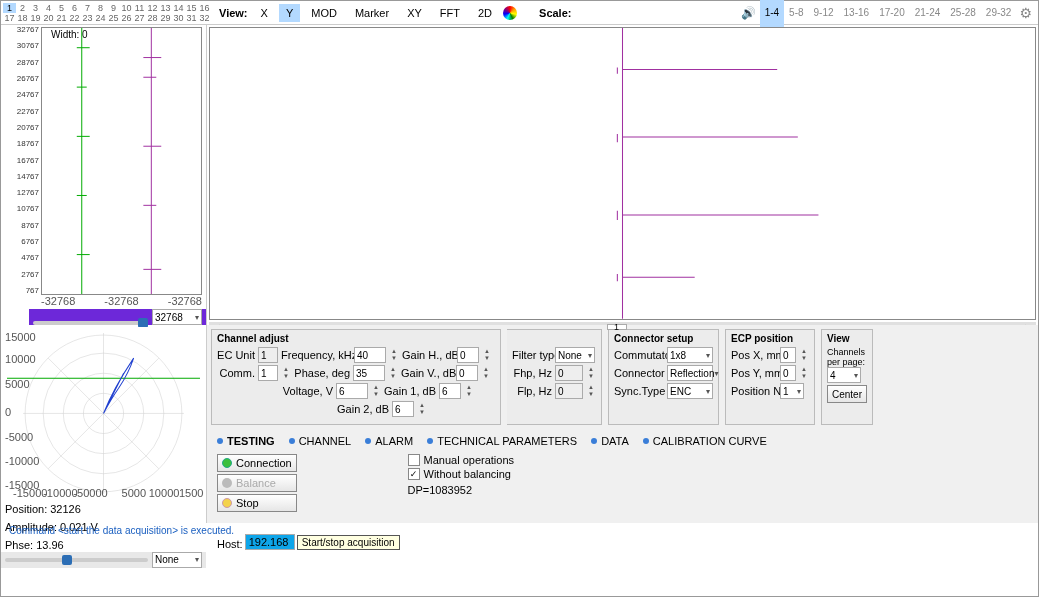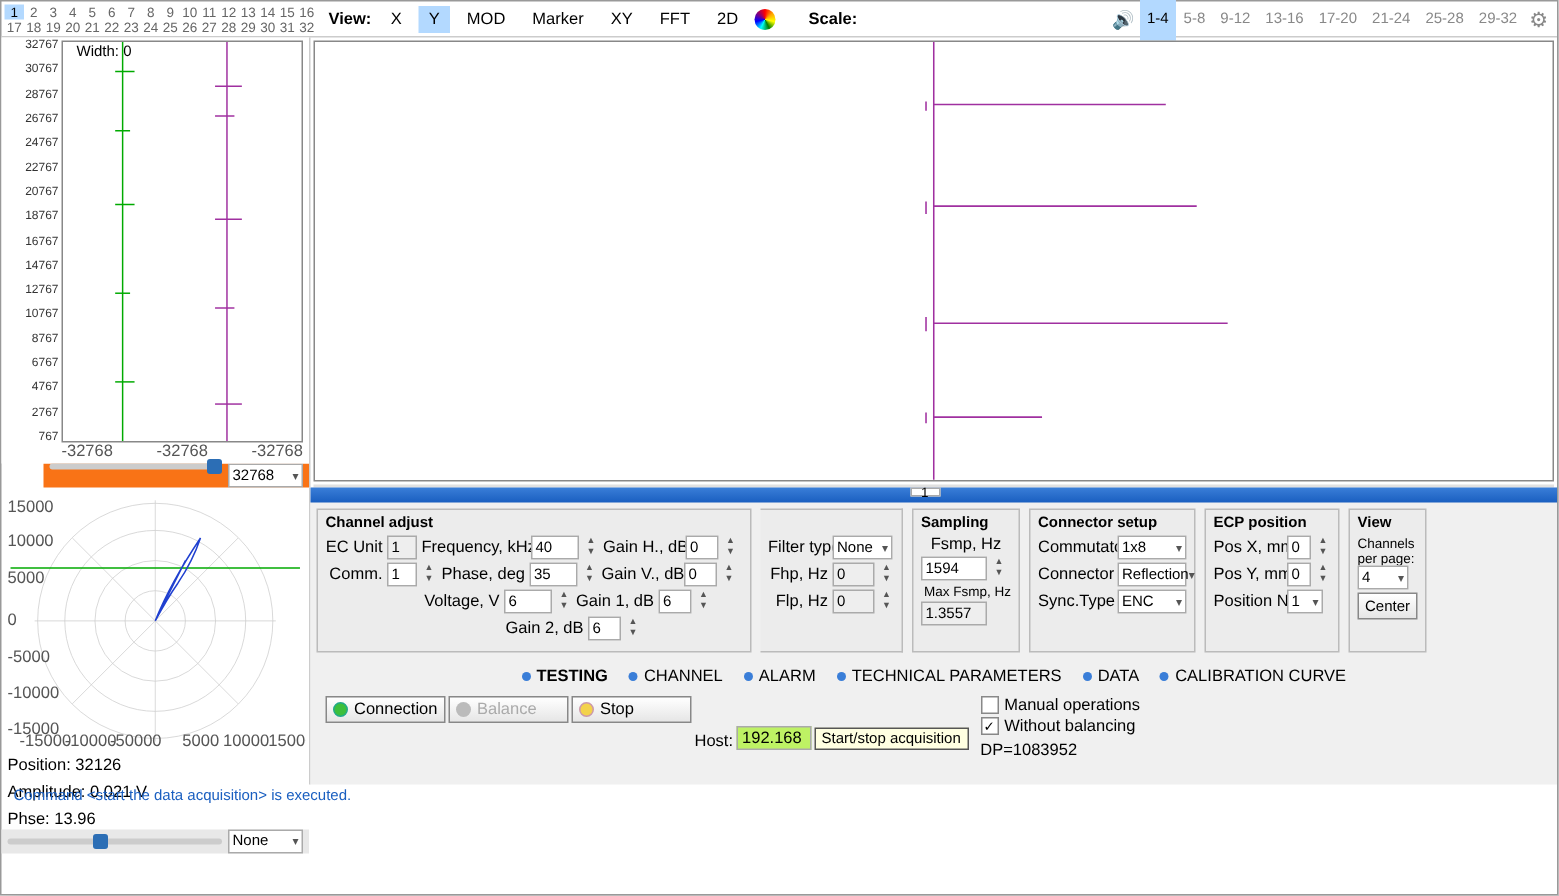--- a/index.html
+++ b/index.html
@@ -24,21 +24,21 @@
 .sound-icon { color: #2c6eb5; font-size: 12px; }
 .gear-icon { color: #888; font-size: 14px; }
 .content { display: flex; height: 300px; }
 .left-pane { width: 206px; border-right: 1px solid #ccc; display: flex; flex-direction: column; }
 .left-chart { flex: 1; position: relative; background: #fff; }
 .y-axis-l { position: absolute; left: 0; top: 0; bottom: 14px; width: 40px; display: flex; flex-direction: column; justify-content: space-between; }
 .y-axis-l span { font-size: 8px; text-align: right; padding-right: 2px; color: #333; }
 .chart-area-l { position: absolute; left: 40px; right: 4px; top: 2px; bottom: 14px; border: 1px solid #888; }
 .width-lbl { position: absolute; left: 50px; top: 4px; font-size: 10px; }
 .x-labels-l { position: absolute; left: 40px; right: 4px; bottom: 2px; display: flex; justify-content: space-between; font-size: 8px; color: #555; }
-.left-slider { height: 16px; display: flex; align-items: flex-start; padding: 0 4px; gap: 4px; background: #f97316; margin-left: 28px; }
+.left-slider { height: 16px; display: flex; align-items: flex-end; padding: 0 4px; gap: 4px; background: #6d28d9; margin-left: 28px; }
 .slider-track { flex: 1; height: 4px; background: #ccc; position: relative; border-radius: 2px; }
 .slider-thumb { position: absolute; width: 10px; height: 10px; background: #2c6eb5; border-radius: 2px; top: -3px; right: 0; }
 .num-sel { width: 50px; height: 16px; font-size: 10px; border: 1px solid #aaa; display: flex; align-items: center; padding: 0 2px; background: #fff; }
 .num-sel::after { content: "▾"; margin-left: auto; font-size: 8px; color: #555; }
 .main-pane { flex: 1; display: flex; flex-direction: column; }
 .main-chart { flex: 1; position: relative; background: #fff; border: 1px solid #888; margin: 2px; }
 .main-scroll { height: 16px; background: #e0e0e0; margin: 0 2px 2px 2px; display: flex; }
 .sb-btn { width: 16px; text-align: center; font-size: 9px; color: #666; }
 .sb-track { flex: 1; position: relative; }
 .sb-thumb { position: absolute; left: 48%; width: 20px; top: 2px; bottom: 2px; background: #fff; border: 1px solid #aaa; font-size: 9px; display: flex; align-items: center; justify-content: center; }
@@ -54,37 +54,37 @@
 .panel { border: 1px solid #bbb; background: #ececec; padding: 3px 5px 5px 5px; }
 .panel .ph { font-weight: bold; font-size: 10px; margin-bottom: 3px; display: block; }
 .frow { display: flex; align-items: center; gap: 3px; margin-bottom: 2px; font-size: 10px; }
 .flab { text-align: right; white-space: nowrap; }
 .fnum, .fsel { height: 16px; border: 1px solid #aaa; background: #fff; font-size: 10px; display: flex; align-items: center; padding: 0 2px; }
 .fnum { width: 32px; }
 .fnum.wide { width: 44px; }
 .spin { width: 10px; display: flex; flex-direction: column; font-size: 6px; text-align: center; line-height: 7px; color: #555; }
 .fsel { width: 56px; }
 .fsel::after { content: "▾"; margin-left: auto; font-size: 8px; color: #555; }
-.tabs-row { display: flex; gap: 14px; padding: 6px 10px 3px 10px; font-size: 10px; justify-content: center; }
+.tabs-row { display: flex; gap: 14px; padding: 6px 10px 3px 10px; font-size: 10px; }
 .tab { cursor: pointer; display: flex; align-items: center; gap: 4px; }
 .tab .dot { width: 6px; height: 6px; border-radius: 50%; background: #3a7ed8; }
 .tab.active { font-weight: bold; }
 .testing-body { display: flex; gap: 8px; padding: 4px 10px; align-items: flex-start; }
-.btn-col { display: flex; flex-direction: row; gap: 2px; }
+.btn-col { display: flex; flex-direction: column; gap: 2px; }
 .abtn { width: 80px; height: 18px; border: 1px solid #888; background: linear-gradient(#fff,#e6e6e6); display: flex; align-items: center; gap: 4px; padding: 0 4px; font-size: 10px; cursor: pointer; }
 .abtn .ic { width: 10px; height: 10px; border-radius: 50%; }
 .abtn.conn .ic { background: #3cbf3c; border: 1px solid #2a8; }
 .abtn.bal { color: #aaa; }
 .abtn.bal .ic { background: #bbb; }
 .abtn.stop .ic { background: #f3d24b; border: 1px solid #c9a; }
 .chk-col { display: flex; flex-direction: column; gap: 2px; font-size: 10px; }
 .chk-row { display: flex; align-items: center; gap: 4px; }
 .chk { width: 12px; height: 12px; border: 1px solid #888; background: #fff; display: flex; align-items: center; justify-content: center; font-size: 9px; }
 .host-row { font-size: 10px; margin-top: 20px; display: flex; align-items: flex-end; gap: 2px; }
-.host-input { border: 1px solid #aaa; background: #bef264; padding: 1px 3px; width: 50px; }
+.host-input { border: 1px solid #aaa; background: #0ea5e9; padding: 1px 3px; width: 50px; }
 .tooltip { background: #ffffe1; border: 1px solid #555; padding: 1px 4px; font-size: 10px; }
 .cmd-line { font-size: 10px; color: #1a5fc0; padding: 2px 8px; }
 .trace-green { stroke: #0a0; stroke-width: 1; fill: none; }
 .trace-purple { stroke: #a030a0; stroke-width: 1; fill: none; }
 .trace-blue { stroke: #2040d0; stroke-width: 1; fill: none; }
 .ic-folder { width: 14px; height: 12px; background: #f0c040; border: 1px solid #c09020; border-radius: 2px 2px 0 0; display:inline-block; }
 .ic-disk { width: 14px; height: 14px; background: #3a5fa8; border: 1px solid #234; display:inline-block; }
 </style>
 </head>
 <body>
@@ -335,36 +335,20 @@
               <span class="fnum" style="width:28px;background:#eee">0</span>
               <span class="spin">▲<br>▼</span>
             </div>
           <div class="frow">
               <span class="flab" style="width:40px">Flp, Hz</span>
               <span class="fnum" style="width:28px;background:#eee">0</span>
               <span class="spin">▲<br>▼</span>
             </div>
         </div>
 
-        <div class="panel" style="flex:0 0 72px">
-          <span class="ph">Sampling</span>
-          <div class="frow">
-              <span class="flab" style="width:60px;text-align:center">Fsmp, Hz</span>
-            </div>
-          <div class="frow">
-              <span class="fnum wide">1594</span>
-              <span class="spin">▲<br>▼</span>
-            </div>
-          <div class="frow">
-              <span class="flab" style="width:60px;font-size:9px">Max Fsmp, Hz</span>
-            </div>
-          <div class="frow">
-              <span class="fnum wide" style="background:#eee">1.3557</span>
-            </div>
-        </div>
 
         <div class="panel" style="flex:0 0 104px">
           <span class="ph">Connector setup</span>
           <div class="frow">
               <span class="flab" style="width:50px">Commutator</span>
               <span class="fsel" style="width:46px">1x8</span>
             </div>
           <div class="frow">
               <span class="flab" style="width:50px">Connector</span>
               <span class="fsel" style="width:46px">Reflection</span>

